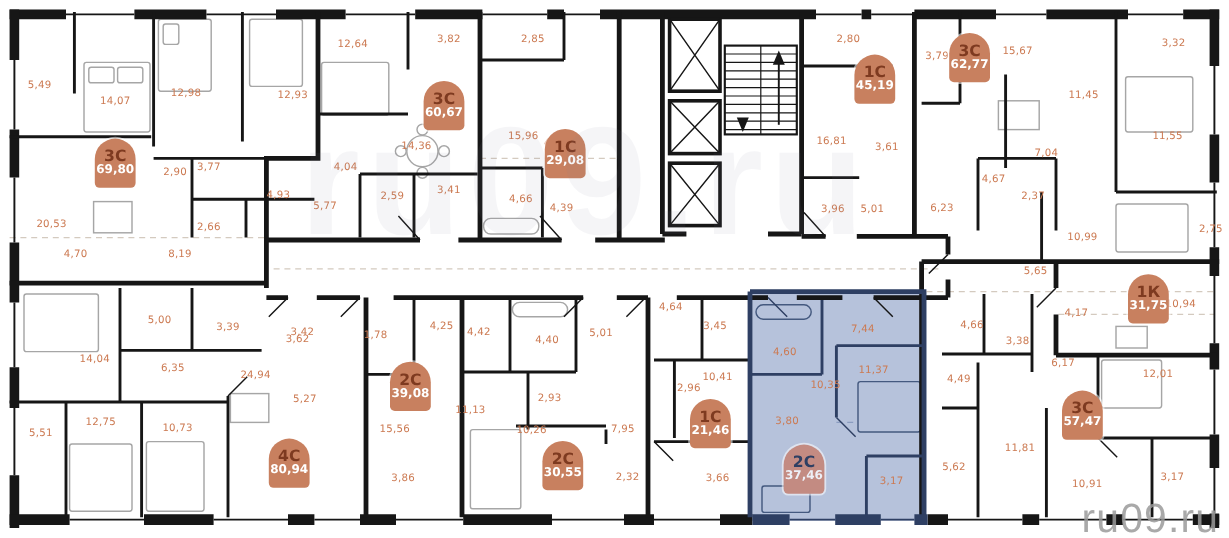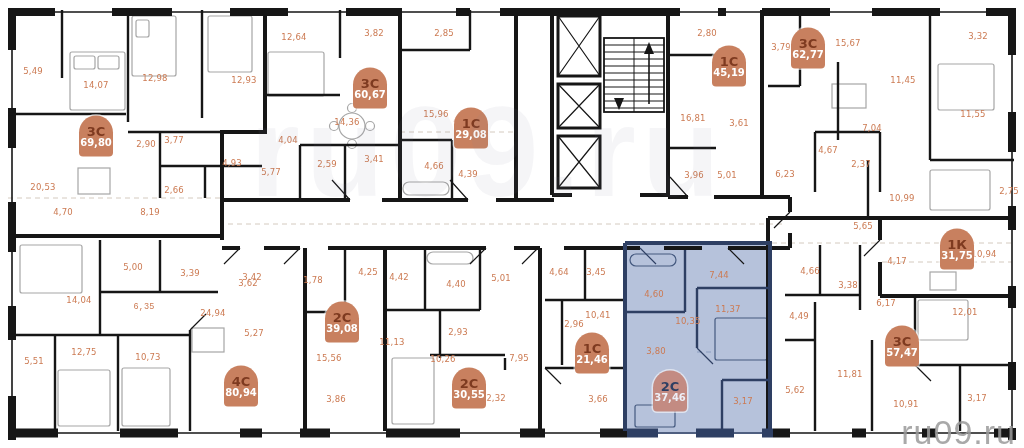--- a/index.html
+++ b/index.html
@@ -182,40 +182,40 @@
       <span class="room-label" style="left: 799px; top: 316px;">4,49</span>
       <span class="room-label" style="left: 965px; top: 312px;">12,01</span>
       <span class="room-label" style="left: 850px; top: 374px;">11,81</span>
       <span class="room-label" style="left: 795px; top: 390px;">5,62</span>
       <span class="room-label" style="left: 906px; top: 404px;">10,91</span>
       <span class="room-label" style="left: 977px; top: 398px;">3,17</span>
       <span class="room-label" style="left: 133px; top: 267px;">5,00</span>
       <span class="room-label" style="left: 190px; top: 273px;">3,39</span>
       <span class="room-label" style="left: 234px; top: 283px; margin-left: 14px;">3,62</span>
       <span class="room-label" style="left: 79px; top: 300px;">14,04</span>
-      <span class="room-label" style="left: 144px; top: 307px; font-family: Liberation Mono, monospace;">6,35</span>
+      <span class="room-label" style="left: 144px; top: 307px;">6,35</span>
       <span class="room-label" style="left: 213px; top: 313px;">24,94</span>
       <span class="room-label" style="left: 84px; top: 352px;">12,75</span>
       <span class="room-label" style="left: 148px; top: 357px;">10,73</span>
       <span class="room-label" style="left: 34px; top: 361px;">5,51</span>
       <span class="room-label" style="left: 252px; top: 277px; text-align: right;">3,42</span>
       <span class="room-label" style="left: 313px; top: 280px;">1,78</span>
       <span class="room-label" style="left: 368px; top: 272px;">4,25</span>
       <span class="room-label" style="left: 254px; top: 333px;">5,27</span>
       <span class="room-label" style="left: 329px; top: 358px;">15,56</span>
       <span class="room-label" style="left: 336px; top: 399px; text-align: right;">3,86</span>
       <span class="room-label" style="left: 399px; top: 277px;">4,42</span>
       <span class="room-label" style="left: 456px; top: 284px;">4,40</span>
       <span class="room-label" style="left: 501px; top: 278px;">5,01</span>
       <span class="room-label" style="left: 392px; top: 342px;">11,13</span>
       <span class="room-label" style="left: 458px; top: 332px;">2,93</span>
       <span class="room-label" style="left: 443px; top: 359px;">10,26</span>
       <span class="room-label" style="left: 519px; top: 358px;">7,95</span>
-      <span class="room-label" style="left: 496px; top: 398px; text-align: center;">2,32</span>
-      <span class="room-label" style="left: 559px; top: 272px;">4,64</span>
+      <span class="room-label" style="left: 523px; top: 398px; text-align: center;">2,32</span>
+      <span class="room-label" style="left: 559px; top: 256px;">4,64</span>
       <span class="room-label" style="left: 596px; top: 272px;">3,45</span>
       <span class="room-label" style="left: 598px; top: 315px;">10,41</span>
       <span class="room-label" style="left: 574px; top: 324px;">2,96</span>
       <span class="room-label" style="left: 598px; top: 399px;">3,66</span>
       <span class="room-label" style="left: 719px; top: 275px;">7,44</span>
       <span class="room-label" style="left: 654px; top: 294px;">4,60</span>
       <span class="room-label" style="left: 728px; top: 309px;">11,37</span>
       <span class="room-label" style="left: 688px; top: 321px;">10,35</span>
       <span class="room-label" style="left: 656px; top: 351px;">3,80</span>
       <span class="room-label" style="left: 743px; top: 401px;">3,17</span>

